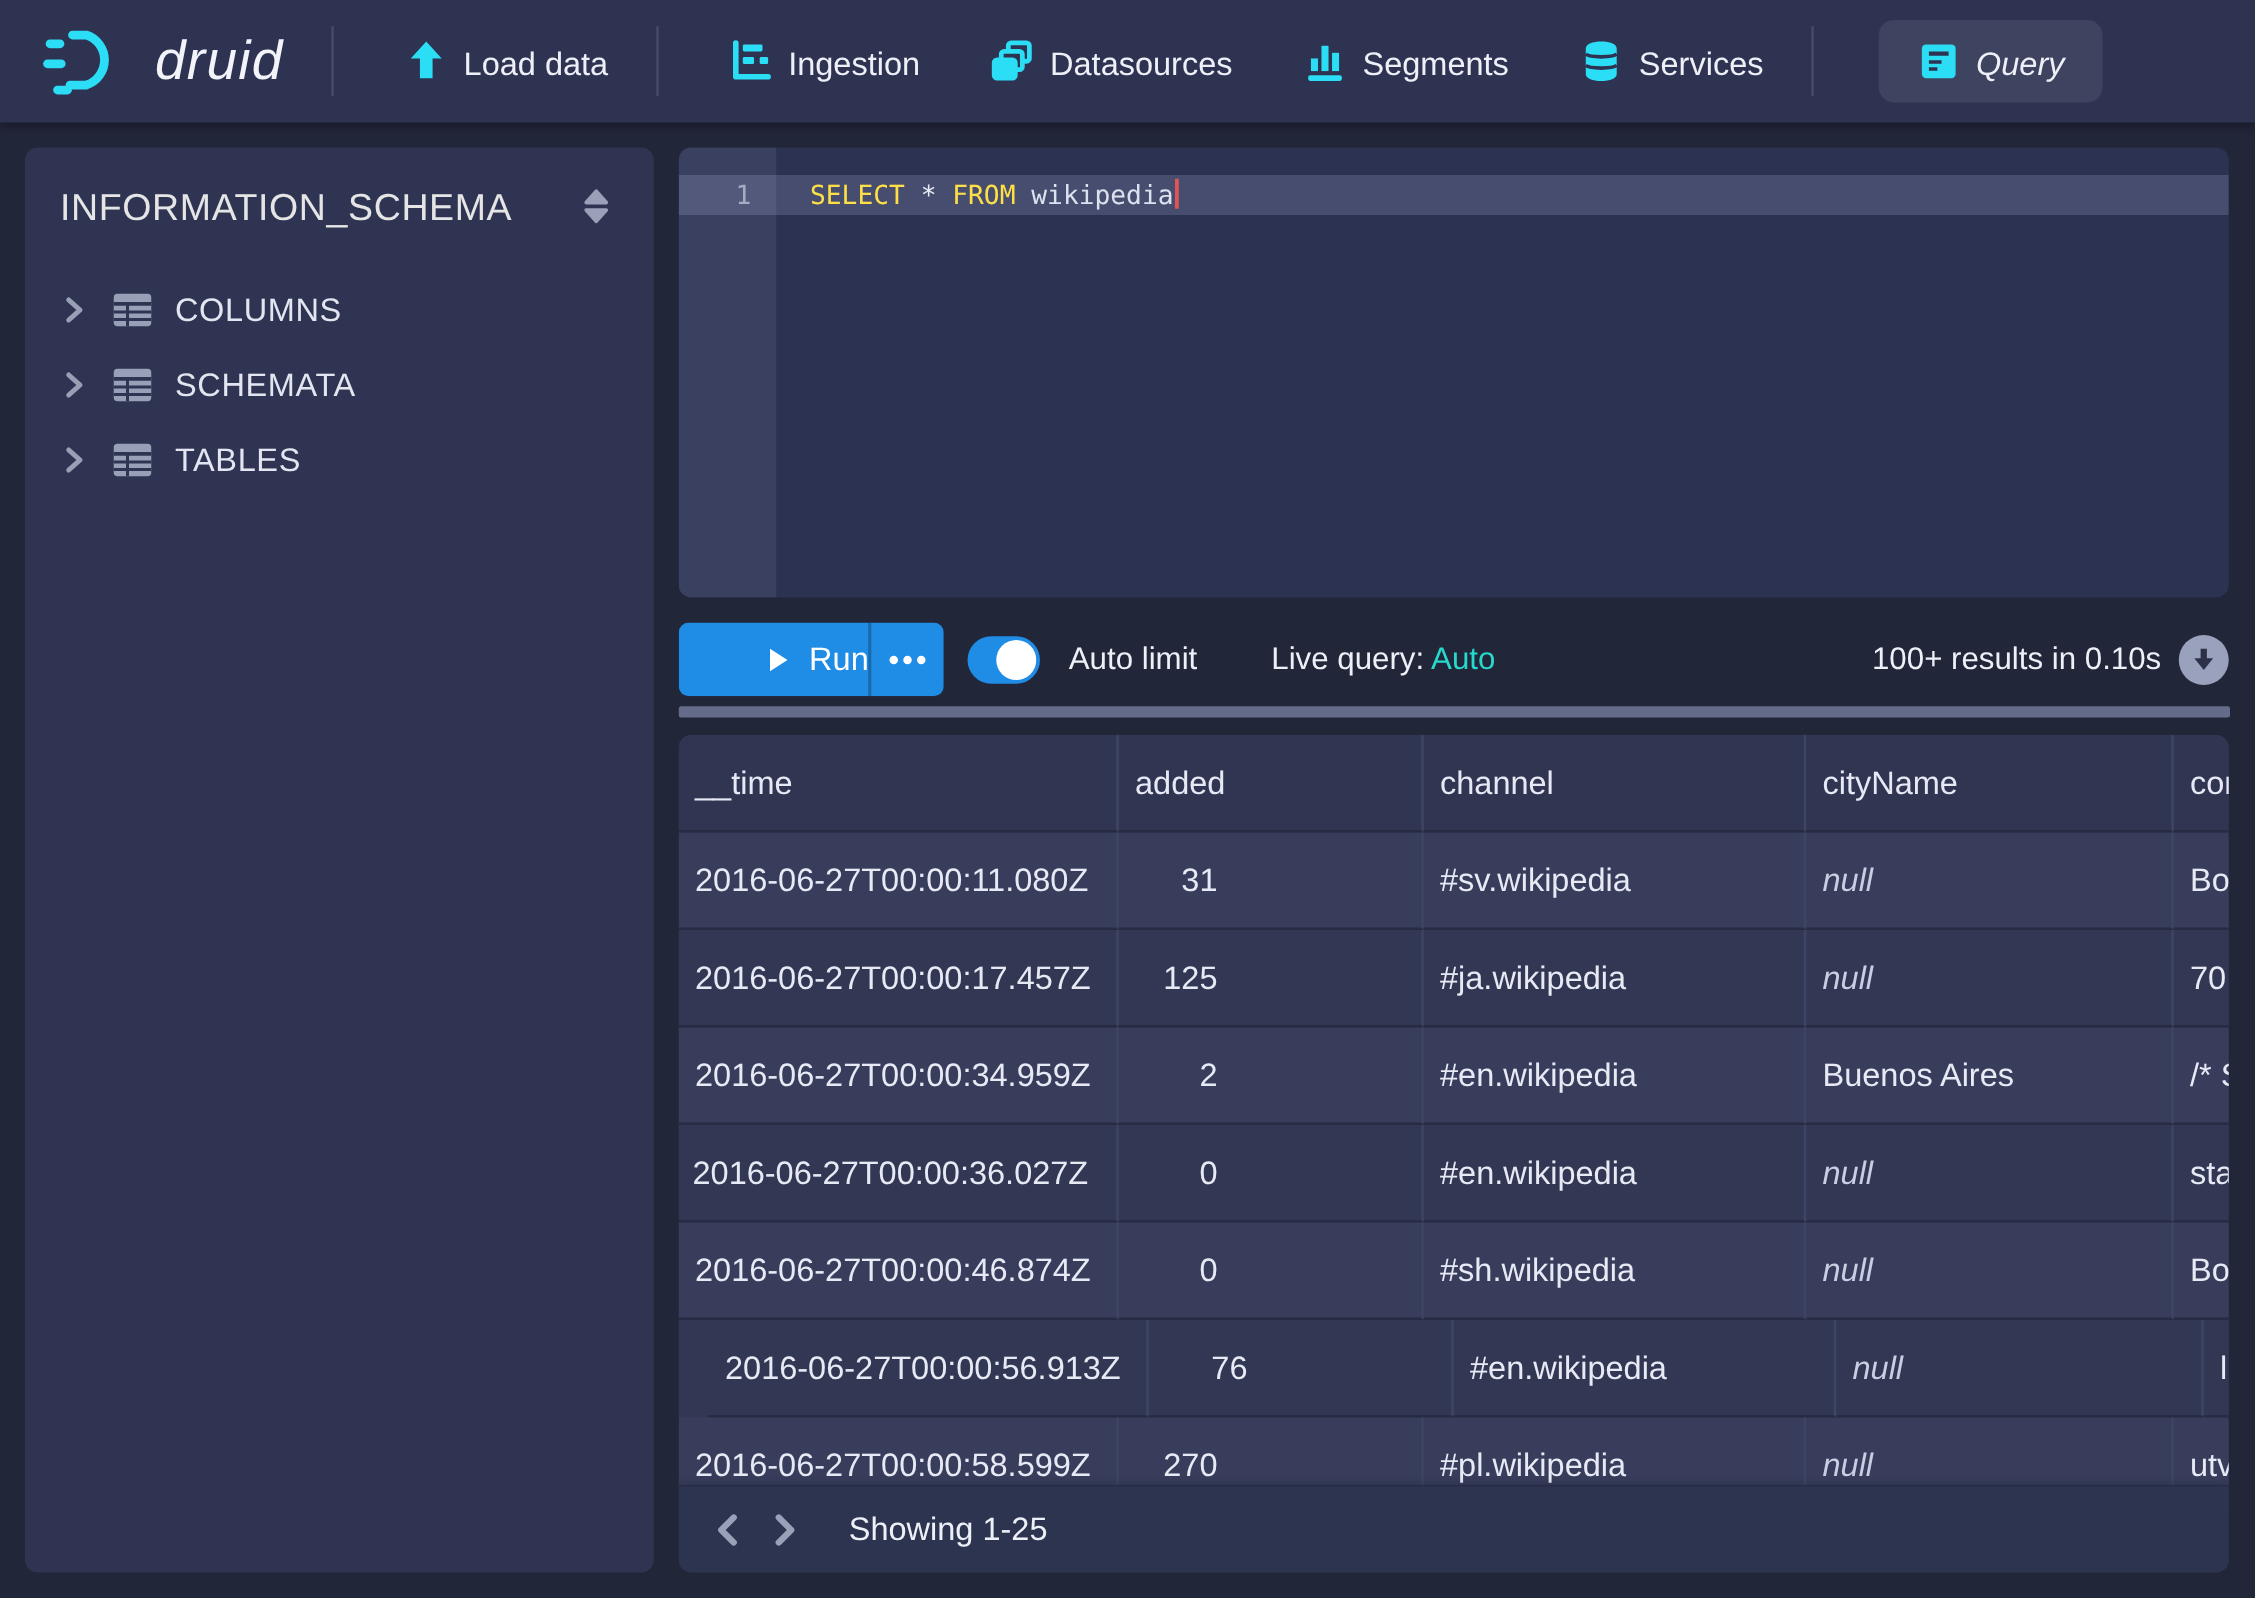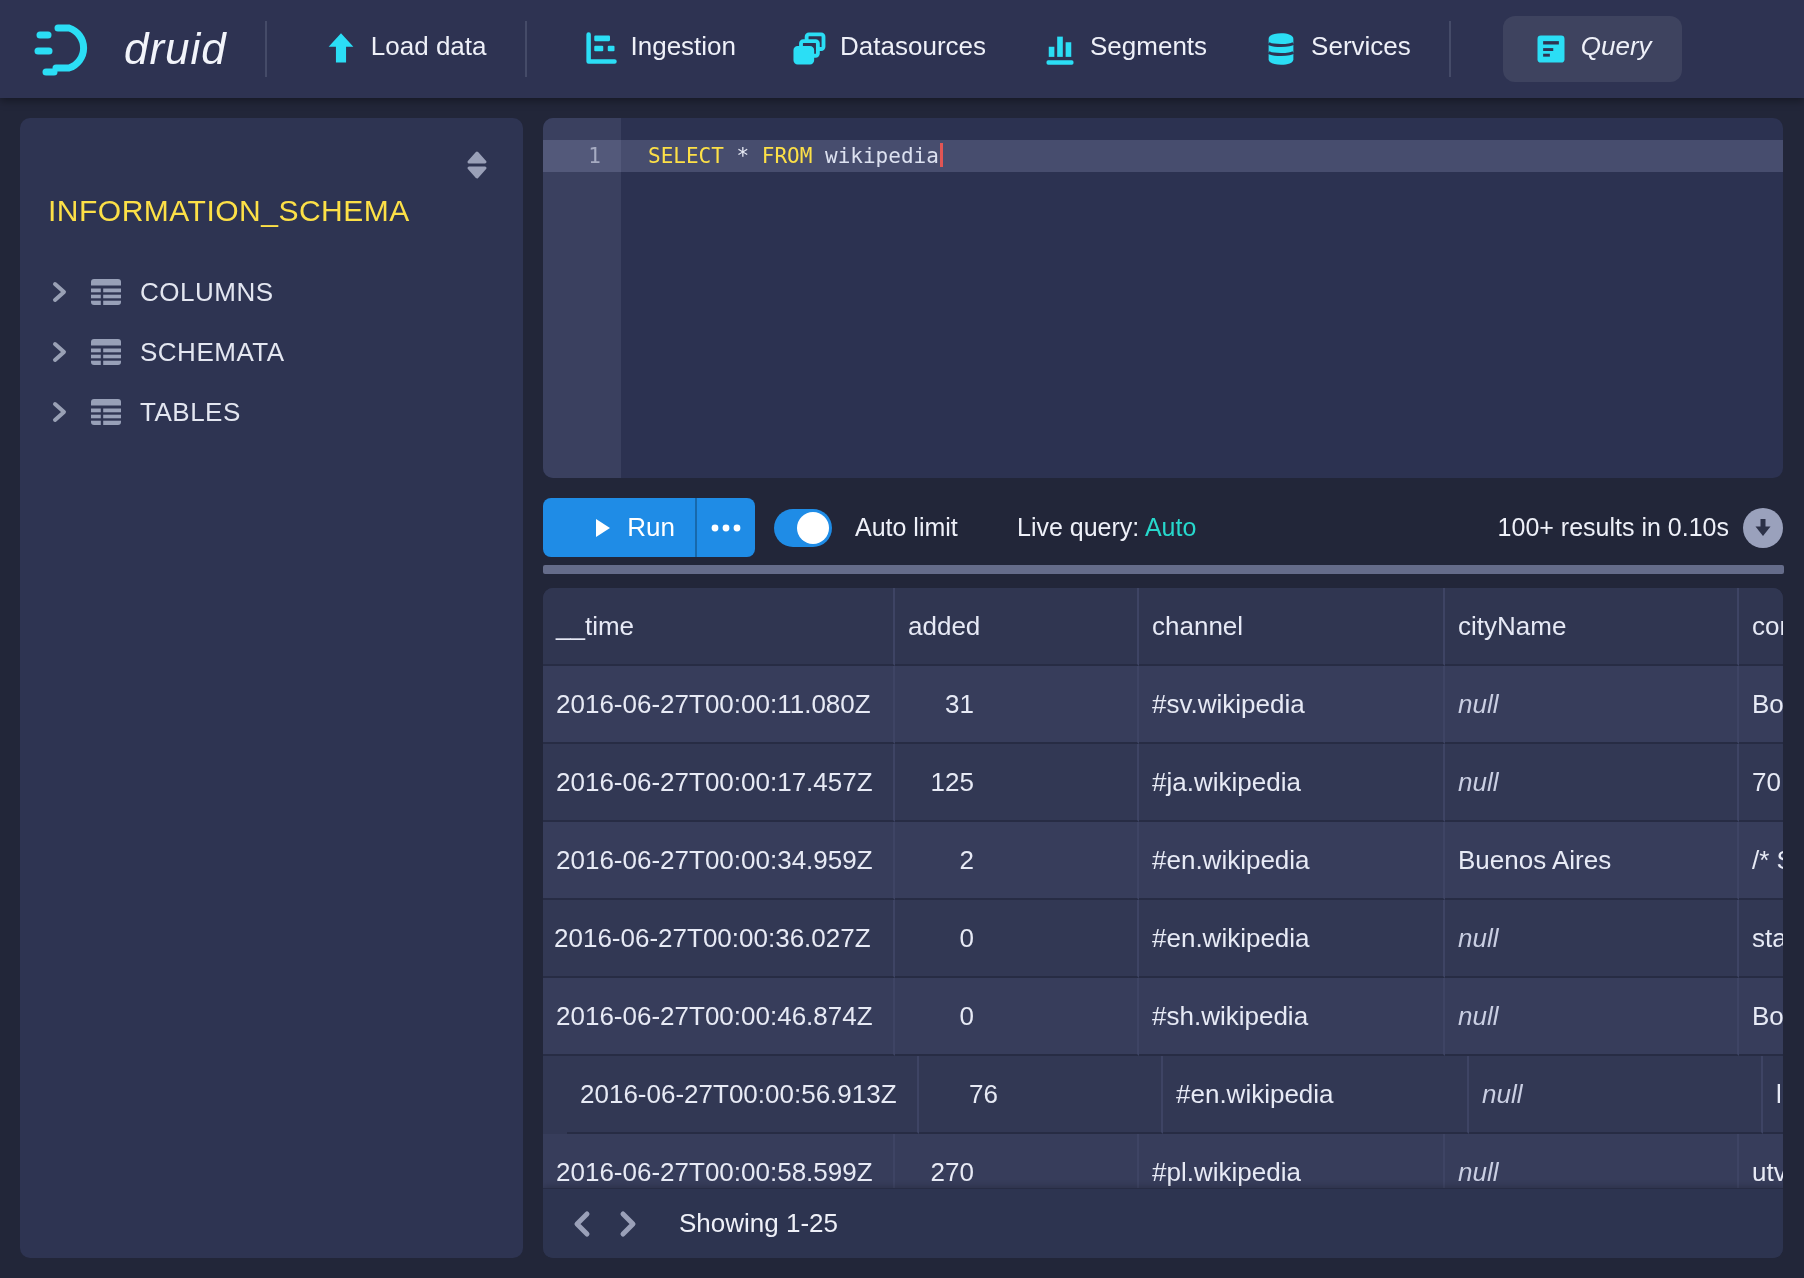--- a/index.html
+++ b/index.html
@@ -13,37 +13,37 @@
 
   
   .nav {
     position:absolute; left:0; top:0; width:1804px; height:98px;
     background:#2e3352; display:flex; align-items:center;
     box-shadow:0 3px 8px rgba(0,0,0,.35); z-index:10;
   }
   .brand { display:flex; align-items:center; gap:14px; margin-left:34px; cursor:pointer; }
   .brand-word { font-size:44px; font-style:italic; letter-spacing:1px; color:#f2f4fa; }
   .nav-divider { width:2px; height:56px; background:#454b68; margin-left:38px; }
-  .nav-item { display:flex; align-items:flex-start; gap:12px; margin-left:56px; cursor:pointer; }
+  .nav-item { display:flex; align-items:flex-end; gap:12px; margin-left:56px; cursor:pointer; }
   .nav-item .label { font-size:26px; color:#eef0f8; white-space:nowrap; }
   .nav-pill {
     margin-left:52px; margin-right:40px;
     background:rgba(255,255,255,.08); border-radius:12px;
     padding:15px 30px;
     font-style:italic;
   }
   .nav-icon { display:block; }
 
   
   .sidebar {
     position:absolute; left:20px; top:118px; width:503px; height:1140px;
     background:#2e3452; border-radius:10px;
   }
   .sidebar-head { position:relative; padding:32px 28px 0 28px; }
-  .sidebar-title { font-size:30px; color:#fde047; letter-spacing:.5px;margin-top:44px; }
+  .sidebar-title { font-size:30px; color:#e5e5e5; letter-spacing:.5px; }
   .sort-btn { position:absolute; right:32px; top:32px; cursor:pointer; }
   .tree { margin-top:34px; }
   .tree-item { display:flex; align-items:center; height:60px; padding-left:28px; cursor:pointer; }
   .tree-chevron { margin-right:20px; display:flex; }
   .tree-table-icon { margin-right:18px; display:flex; }
   .tree-label { font-size:26px; color:#e3e6f0; letter-spacing:.5px; }
 
   
   .editor {
     position:absolute; left:543px; top:118px; width:1240px; height:360px;
@@ -65,21 +65,21 @@
   .tok-plain { color:#e9ecf6; }
   .tok-id { color:#dce1f0; }
   .cursor { display:inline-block; width:3px; height:24px; background:#e15554; vertical-align:-4px; margin-left:1px; }
 
   
   .runbar { position:absolute; left:543px; top:498px; width:1240px; height:60px; }
   .run-group {
     position:absolute; left:0; top:0; height:59px; width:212px;
     display:flex; border-radius:8px; overflow:hidden; cursor:pointer;
   }
-  .run-main { width:152px; background:#1f8ce6; display:flex; align-items:center; justify-content:center; gap:16px;padding-left:32px; }
+  .run-main { width:152px; background:#1f8ce6; display:flex; align-items:center; justify-content:flex-end; gap:16px;padding-left:32px; }
   .run-label { color:#fff; font-size:26px; }
   .run-more { width:60px; background:#1f8ce6; border-left:2px solid rgba(0,0,0,.25);
     display:flex; align-items:center; justify-content:center; }
   .switch {
     position:absolute; left:231px; top:11px; width:58px; height:38px; border-radius:19px;
     background:#1f8ce6; cursor:pointer;
   }
   .switch .knob {
     position:absolute; right:3px; top:3px; width:32px; height:32px; border-radius:50%; background:#fff;
   }

